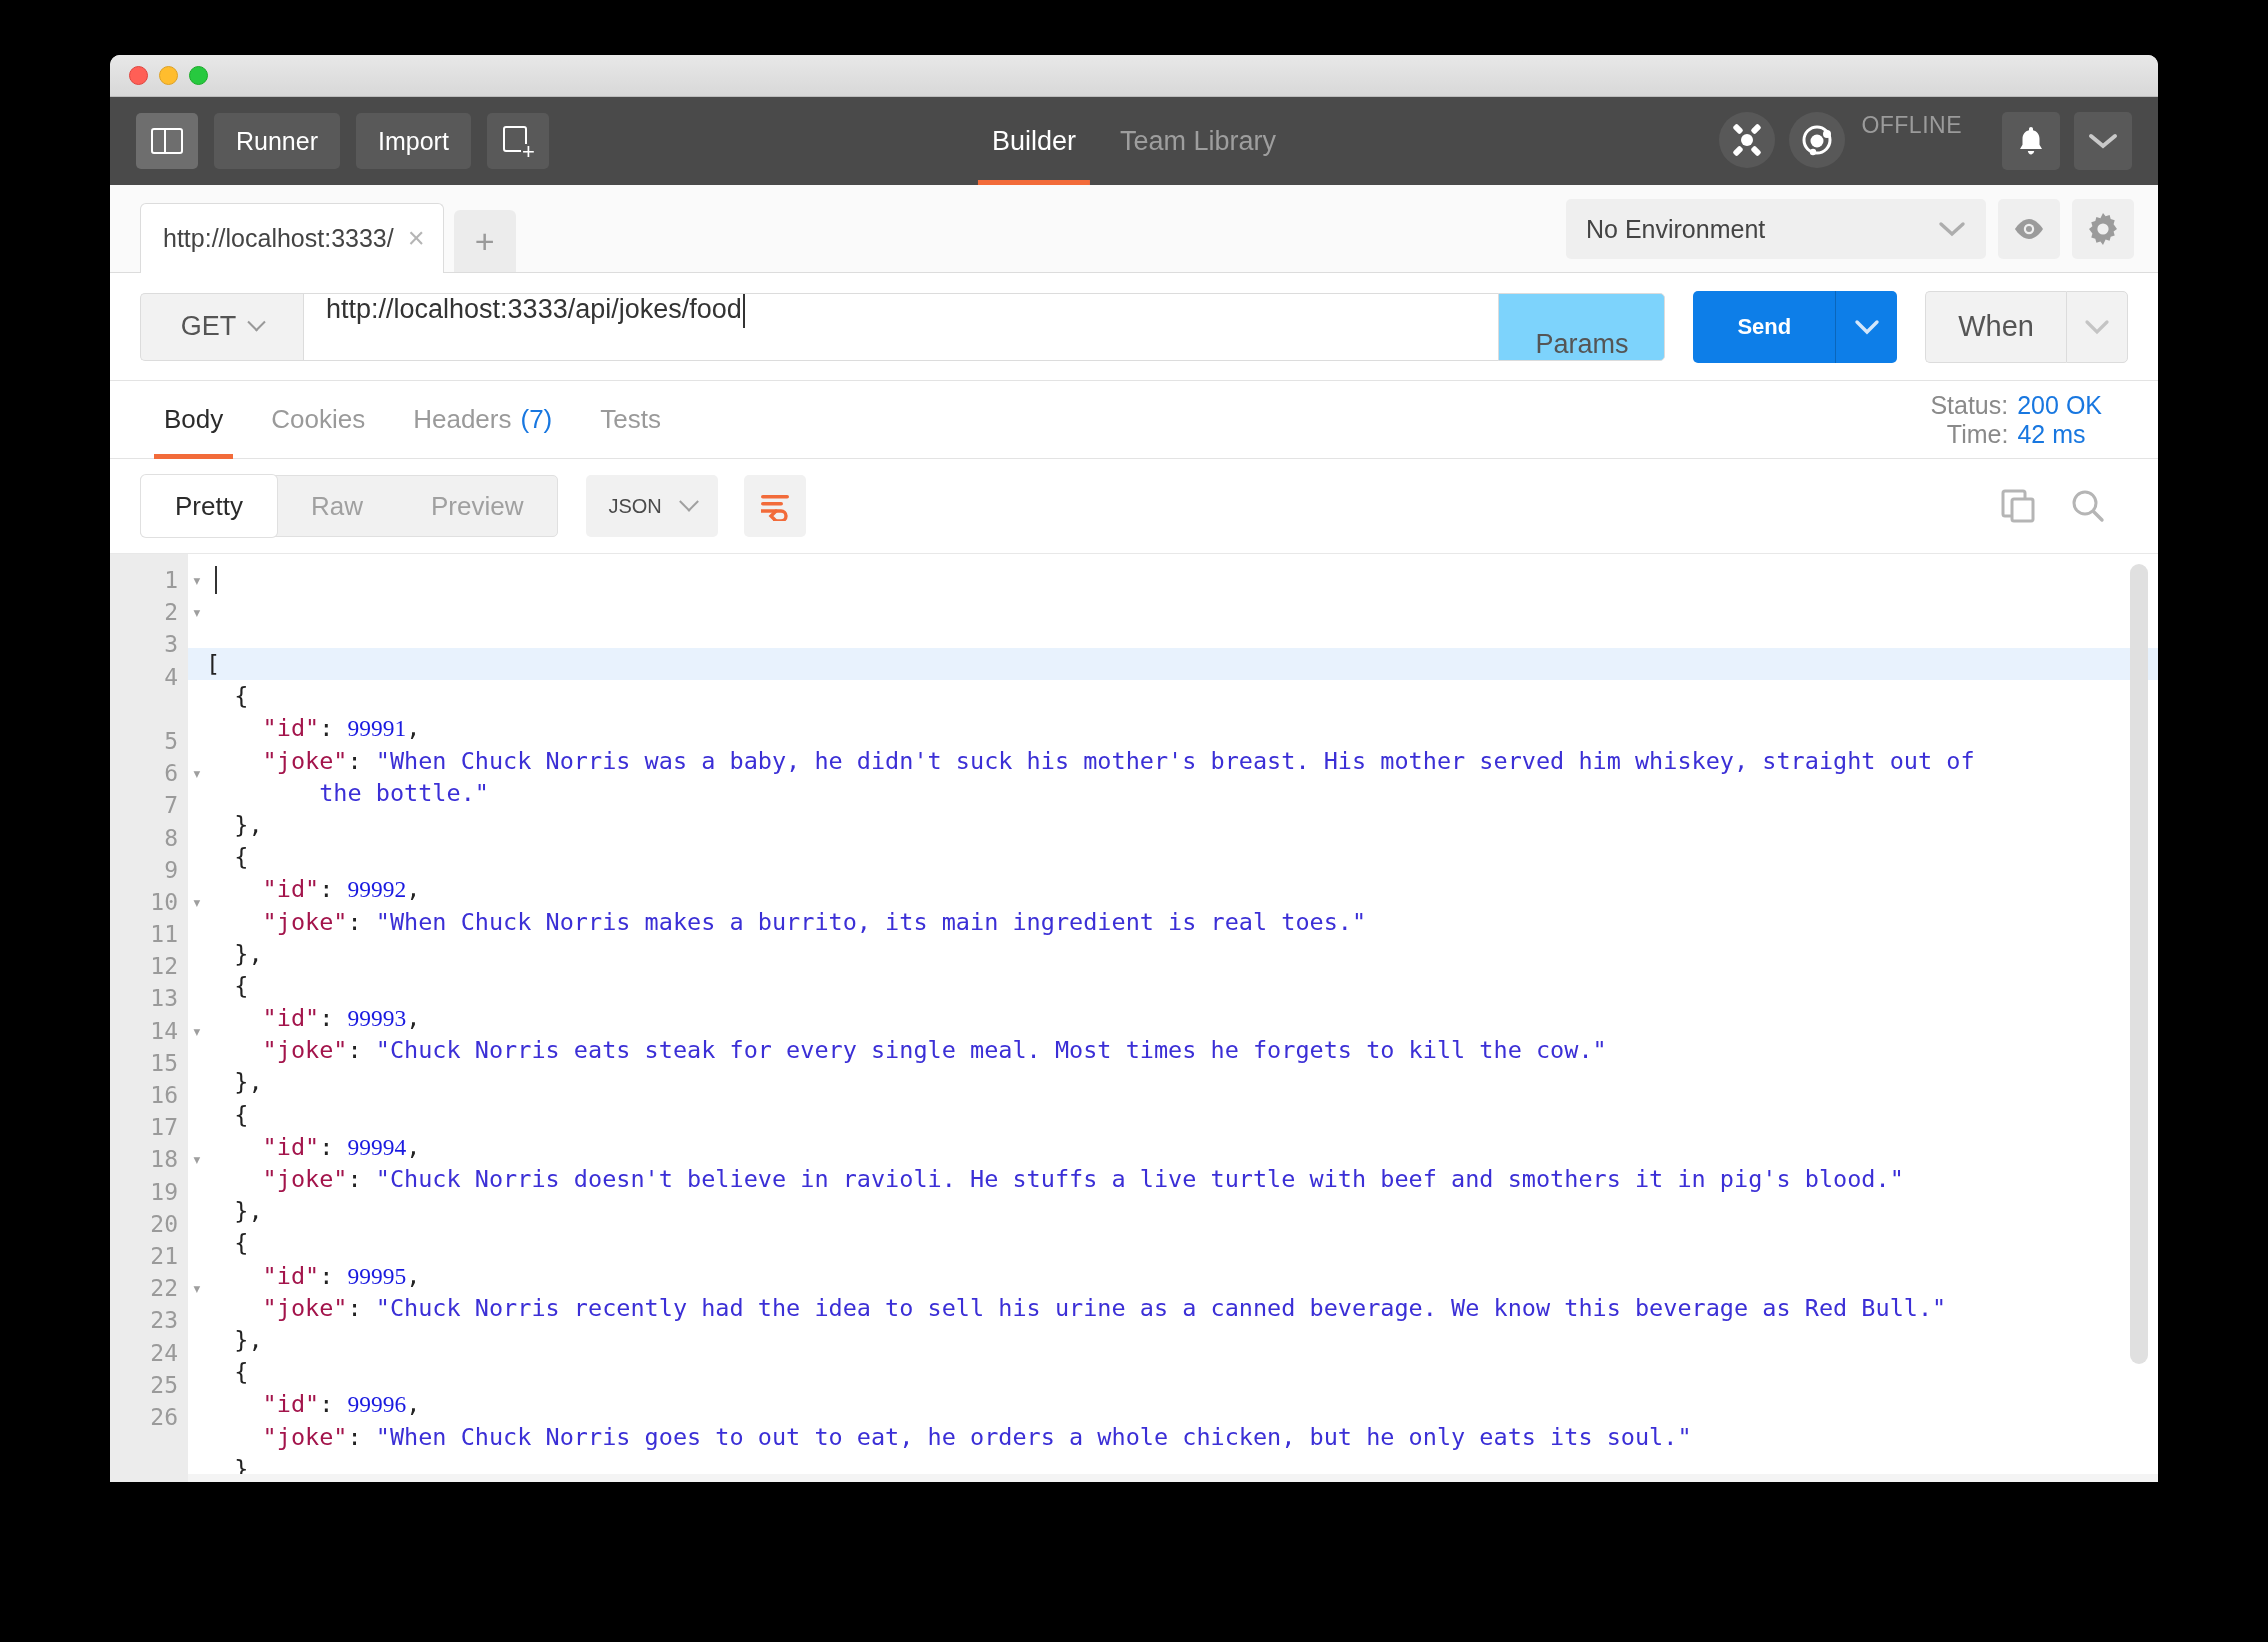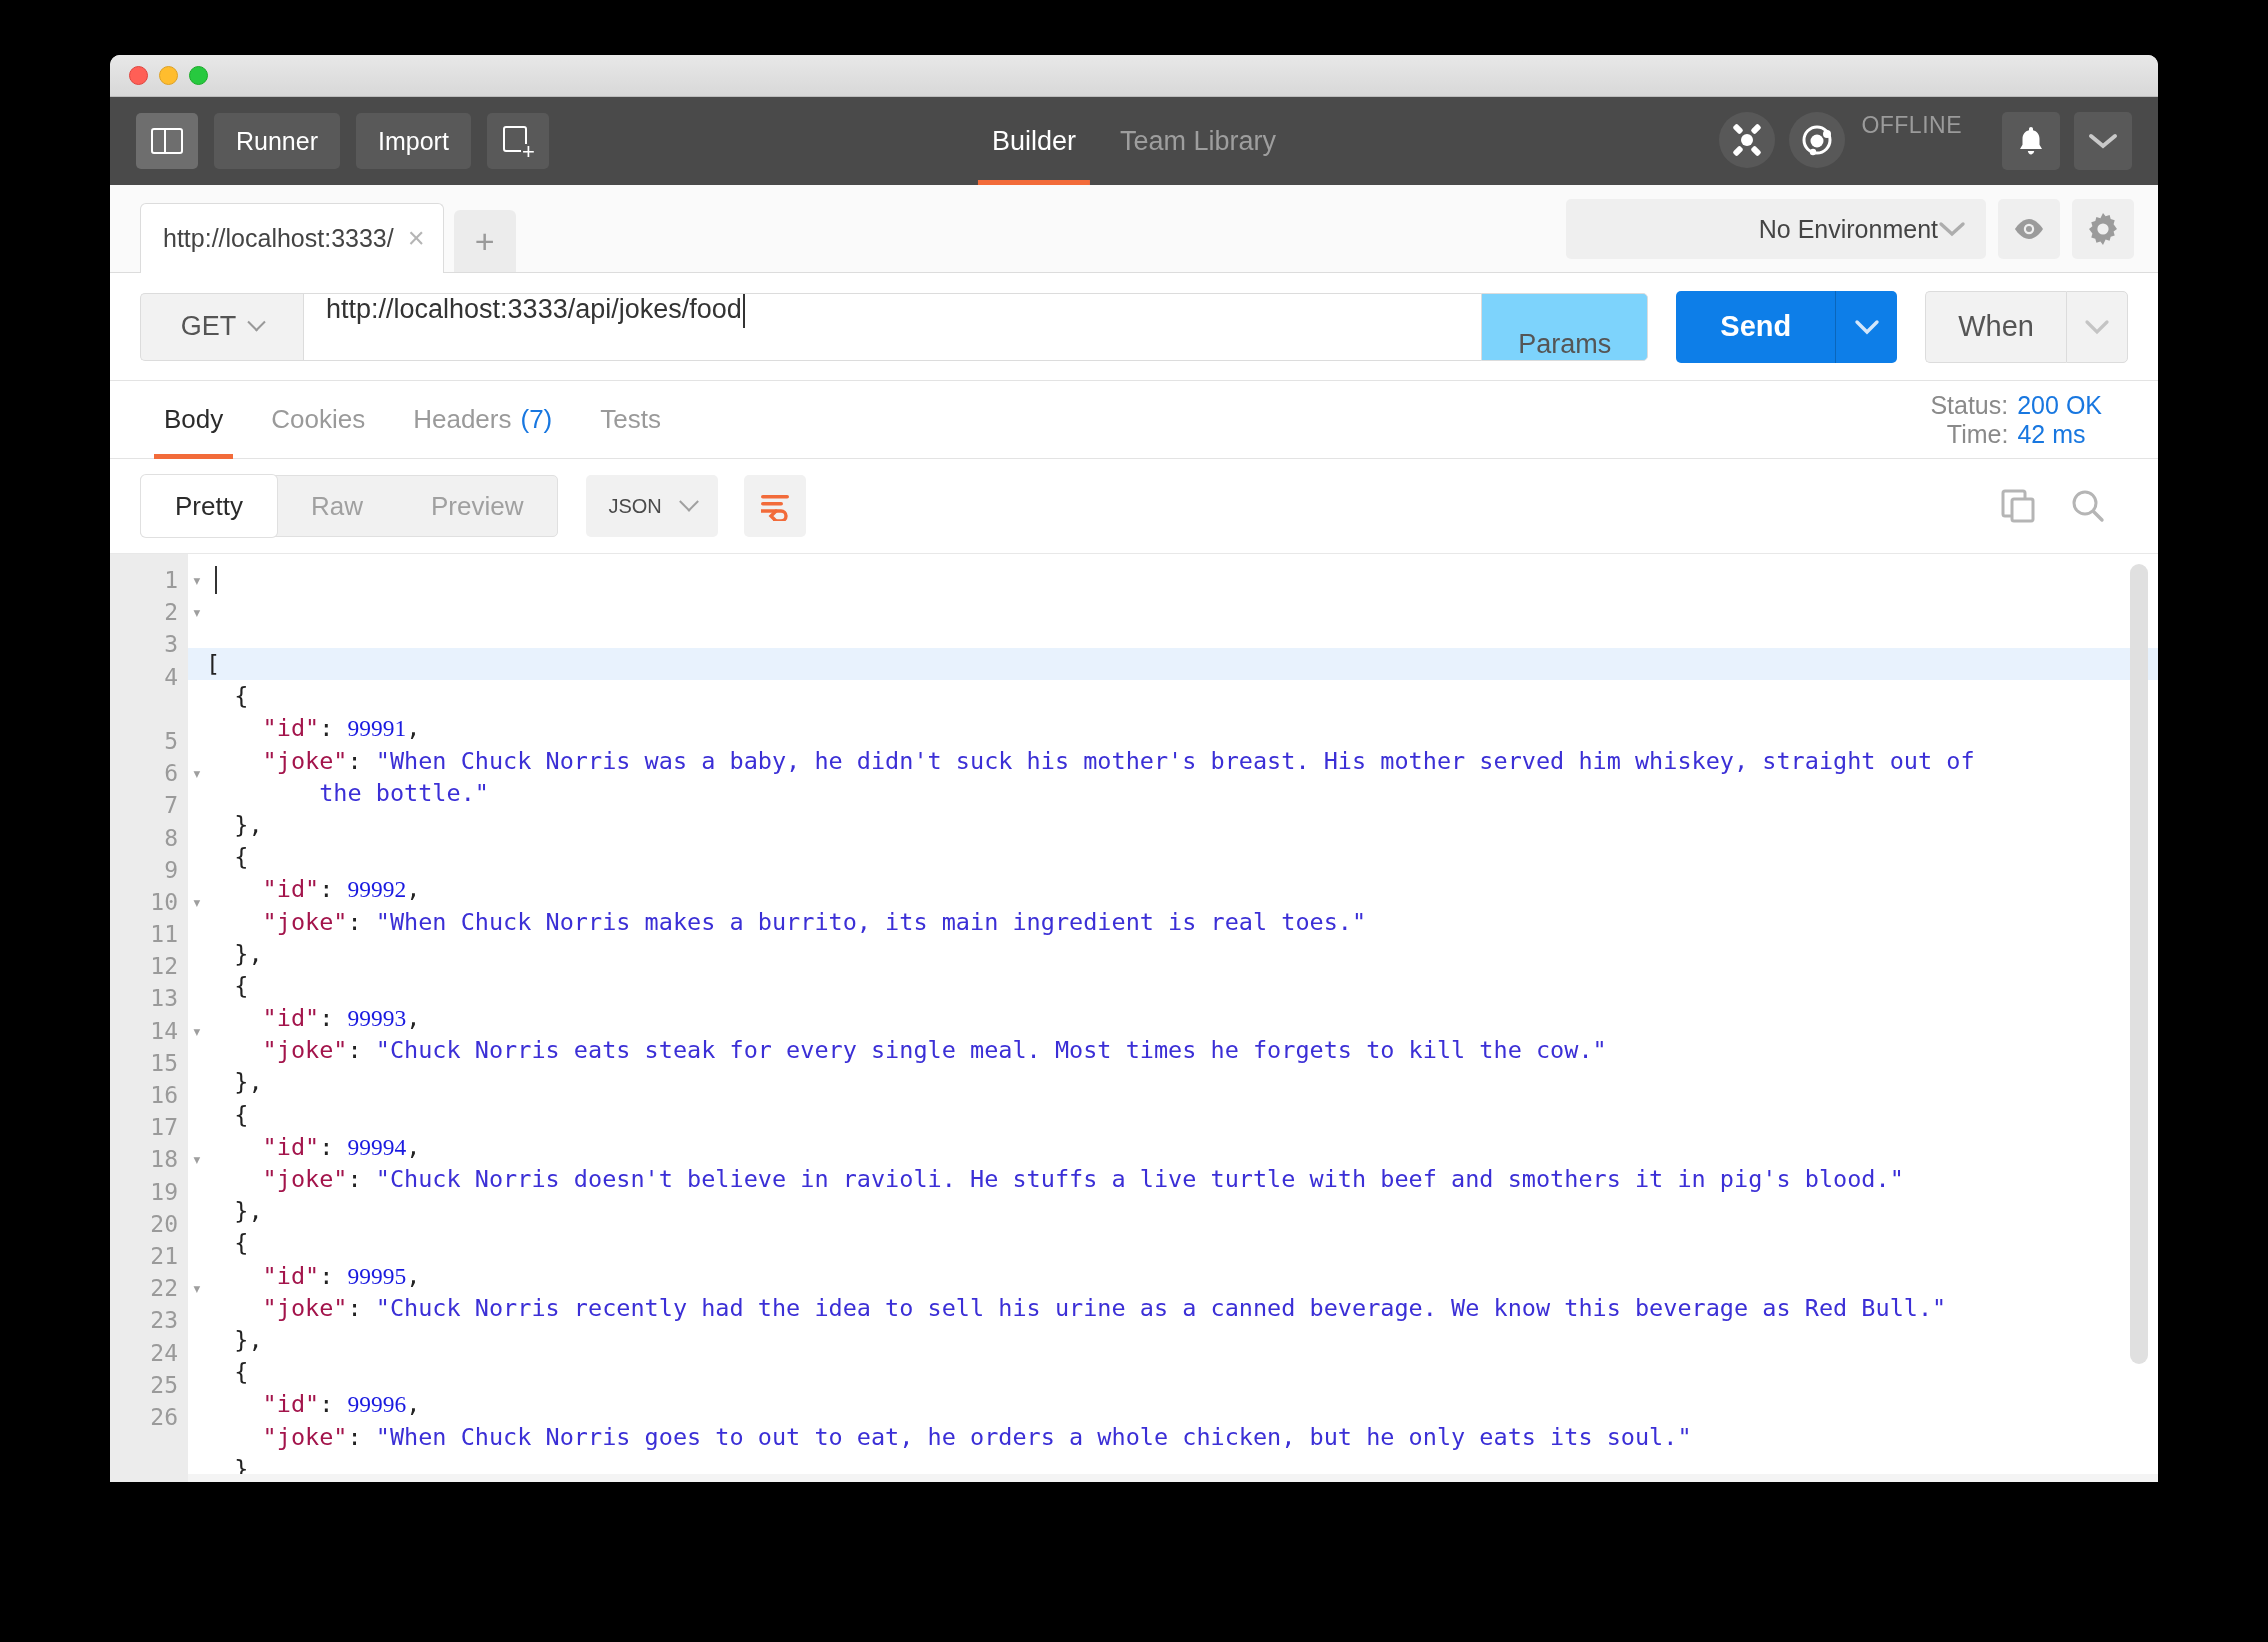--- a/index.html
+++ b/index.html
@@ -126,21 +126,20 @@
 
   
   #tabstrip {
     height: 88px;
     background: #fafafa;
     border-bottom: 1px solid #dcdcdc;
     display: flex; align-items: flex-end;
     padding-left: 30px;
     position: relative;
     flex: 0 0 auto;
-    text-align: right;
   }
   .req-tab {
     height: 70px;
     min-width: 262px;
     background: #fff;
     border: 1px solid #dcdcdc;
     border-bottom: none;
     border-radius: 6px 6px 0 0;
     display: flex; align-items: center;
     padding: 0 18px 0 22px;
@@ -239,21 +238,21 @@
   #send-group {
     display: flex; margin-left: 28px;
   }
   #send-btn {
     height: 72px;
     background: #0d7ee8;
     color: #fff;
     border-radius: 5px 0 0 5px;
     display: flex; align-items: center; justify-content: center;
     padding: 0 44px;
-    font-size: 29px; font-weight: bold;
+    font-size: 22px; font-weight: bold;
     cursor: pointer;
   }
   #send-caret {
     width: 62px; height: 72px;
     background: #0d7ee8;
     border-left: 1px solid #0a66bb;
     border-radius: 0 5px 5px 0;
     display: flex; align-items: center; justify-content: center;
     color: #cfe4fb;
     cursor: pointer;

